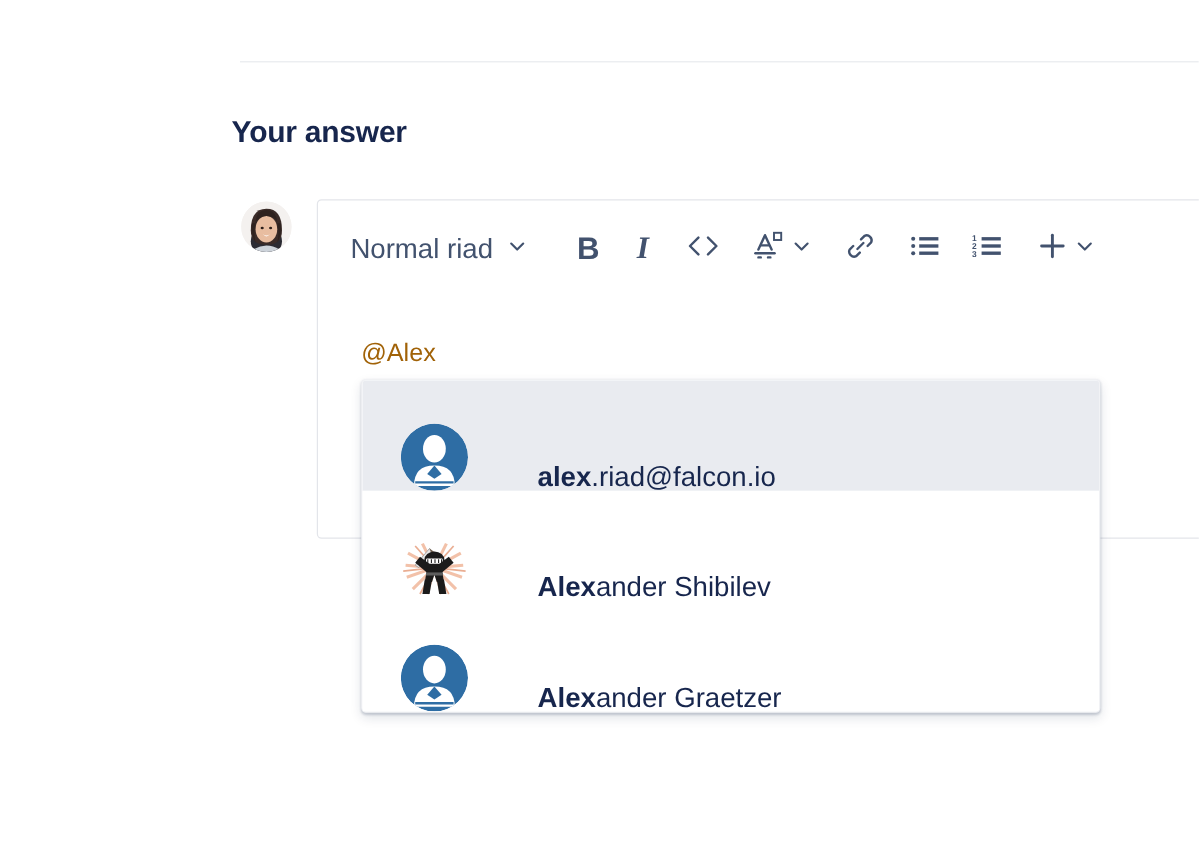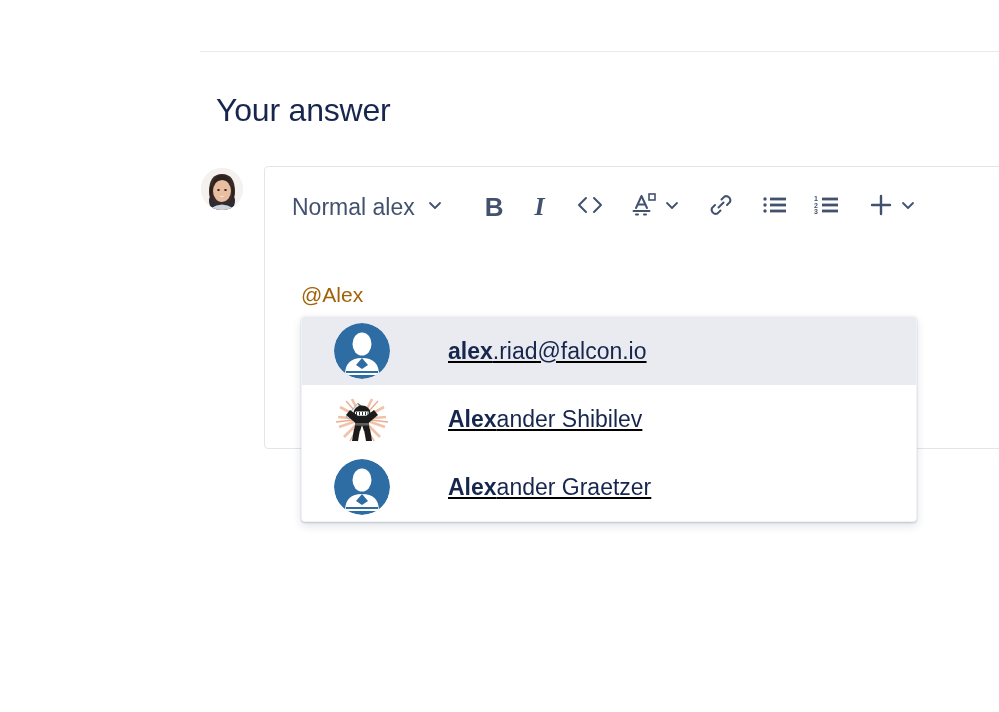--- a/index.html
+++ b/index.html
@@ -22,24 +22,24 @@
     left: 200px;
     top: 51px;
     width: 799px;
     height: 1px;
     background: #e8eaee;
   }
 
   
   .page-title {
     position: absolute;
-    left: 216px;
+    left: 193px;
     top: 90px;
-    font-size: 32px;
-    font-weight: normal;
+    font-size: 25px;
+    font-weight: bold;
     color: #17264d;
     letter-spacing: -0.2px;
     line-height: 40px;
     margin: 0;
   }
 
   
   .author-avatar {
     position: absolute;
     left: 201px;
@@ -139,26 +139,25 @@
     width: 616px;
     border-radius: 4px;
     background: #ffffff;
     box-shadow: 0 1px 2px rgba(9,30,66,0.18), 0 4px 10px rgba(9,30,66,0.12);
     overflow: hidden;
     border: 1px solid #f0f1f4;
     box-sizing: border-box;
   }
   .mention-item {
     display: flex;
-    align-items: center;
-    height: 68px;
+    align-items: flex-end;
+    height: 92px;
     padding-left: 32px;
     cursor: pointer;
     background: #ffffff;
-    text-decoration: underline;
   }
   .mention-item.selected {
     background: #e9ebf0;
   }
   .mi-avatar {
     width: 56px;
     height: 56px;
     border-radius: 50%;
     overflow: hidden;
     flex: 0 0 auto;
@@ -195,21 +194,21 @@
     <path d="M18 27 Q21 29.5 24 27 Q21 31 18 27Z" fill="#ffffff"></path>
     <path d="M10 40 Q21 33 32 40 L32 42 L10 42Z" fill="#cdd3da"></path>
   </svg>
 </div>
 
 <div class="editor">
 
   <div class="toolbar">
 
     <div class="tb-btn style-select">
-      <span class="label">Normal alex</span>
+      <span class="label">Normal riad</span>
       <span class="ic">
         <svg width="16" height="16" viewBox="0 0 16 16">
             <path d="M3 6 L8 11 L13 6" fill="none" stroke="#42526e" stroke-width="1.8" stroke-linecap="round" stroke-linejoin="round"></path>
           </svg>
       </span>
     </div>
 
     <span class="tb-gap-1"></span>
 
     <div class="tb-btn">

